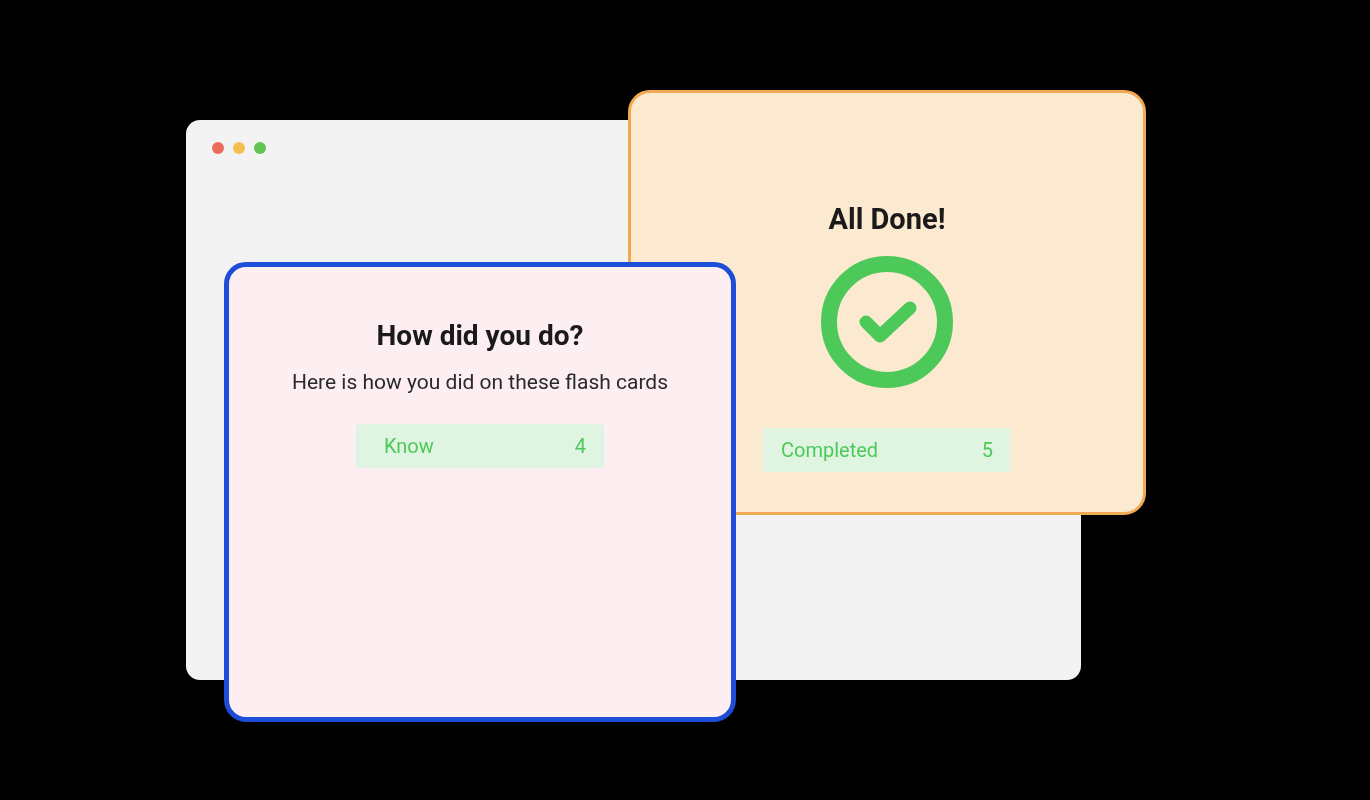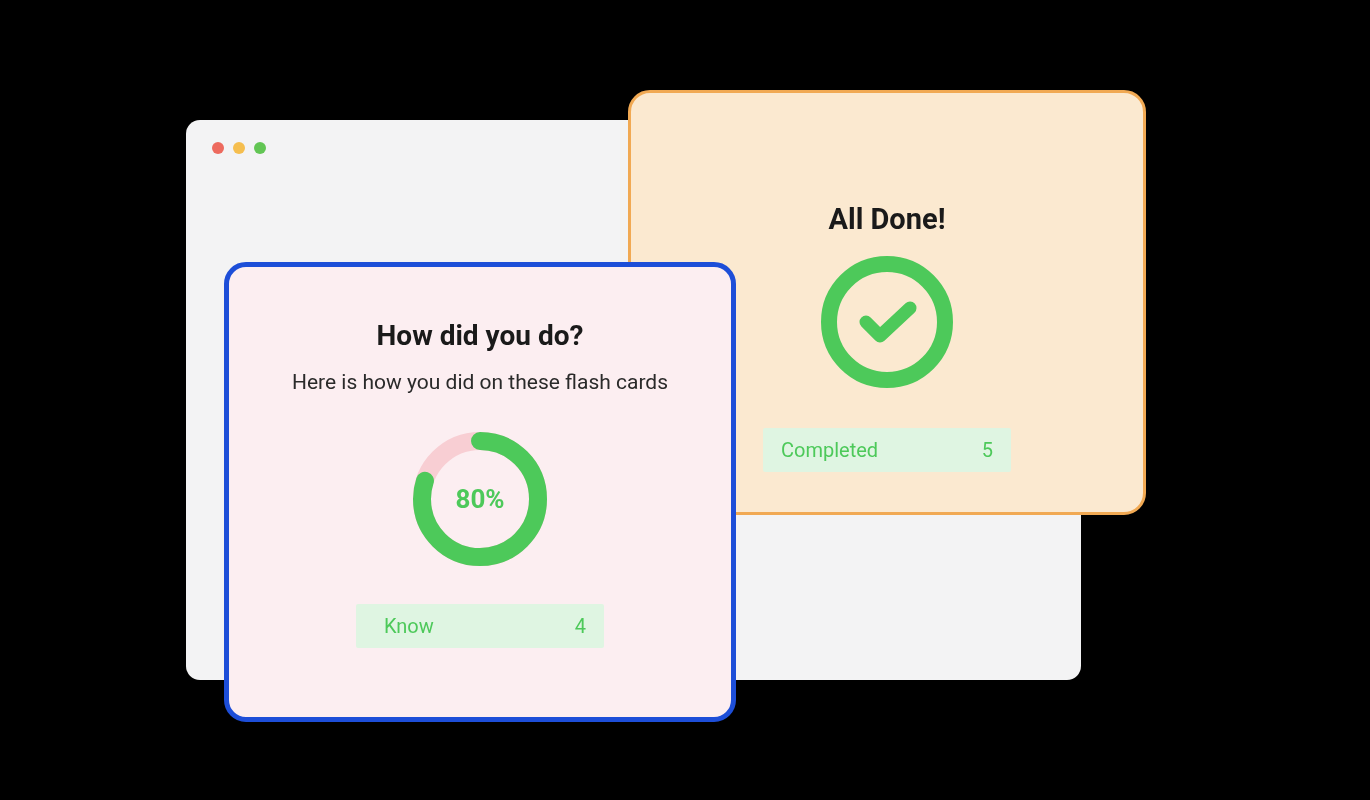--- a/index.html
+++ b/index.html
@@ -182,26 +182,19 @@
   </div>
   <div class="stat-row stat-completed">
     <span>Completed</span>
     <span>5</span>
   </div>
 </div>
 
 <div class="card-pink">
   <h2>How did you do?</h2>
   <p class="subtitle">Here is how you did on these flash cards</p>
-  <div class="progress-ring">
-    <svg width="150" height="150" viewBox="0 0 150 150">
-      <circle cx="75" cy="75" r="58" fill="none" stroke="#f8ced3" stroke-width="18"></circle>
-      <circle cx="75" cy="75" r="58" fill="none" stroke="#4dc95a" stroke-width="18" stroke-dasharray="291.5 72.9" stroke-linecap="round"></circle>
-    </svg>
-    <div class="progress-text">80%</div>
-  </div>
   <div class="stats-container">
     <div class="stat-row stat-know">
       <span>Know</span>
       <span>4</span>
     </div>
   </div>
 </div>
 
 </body></html>

